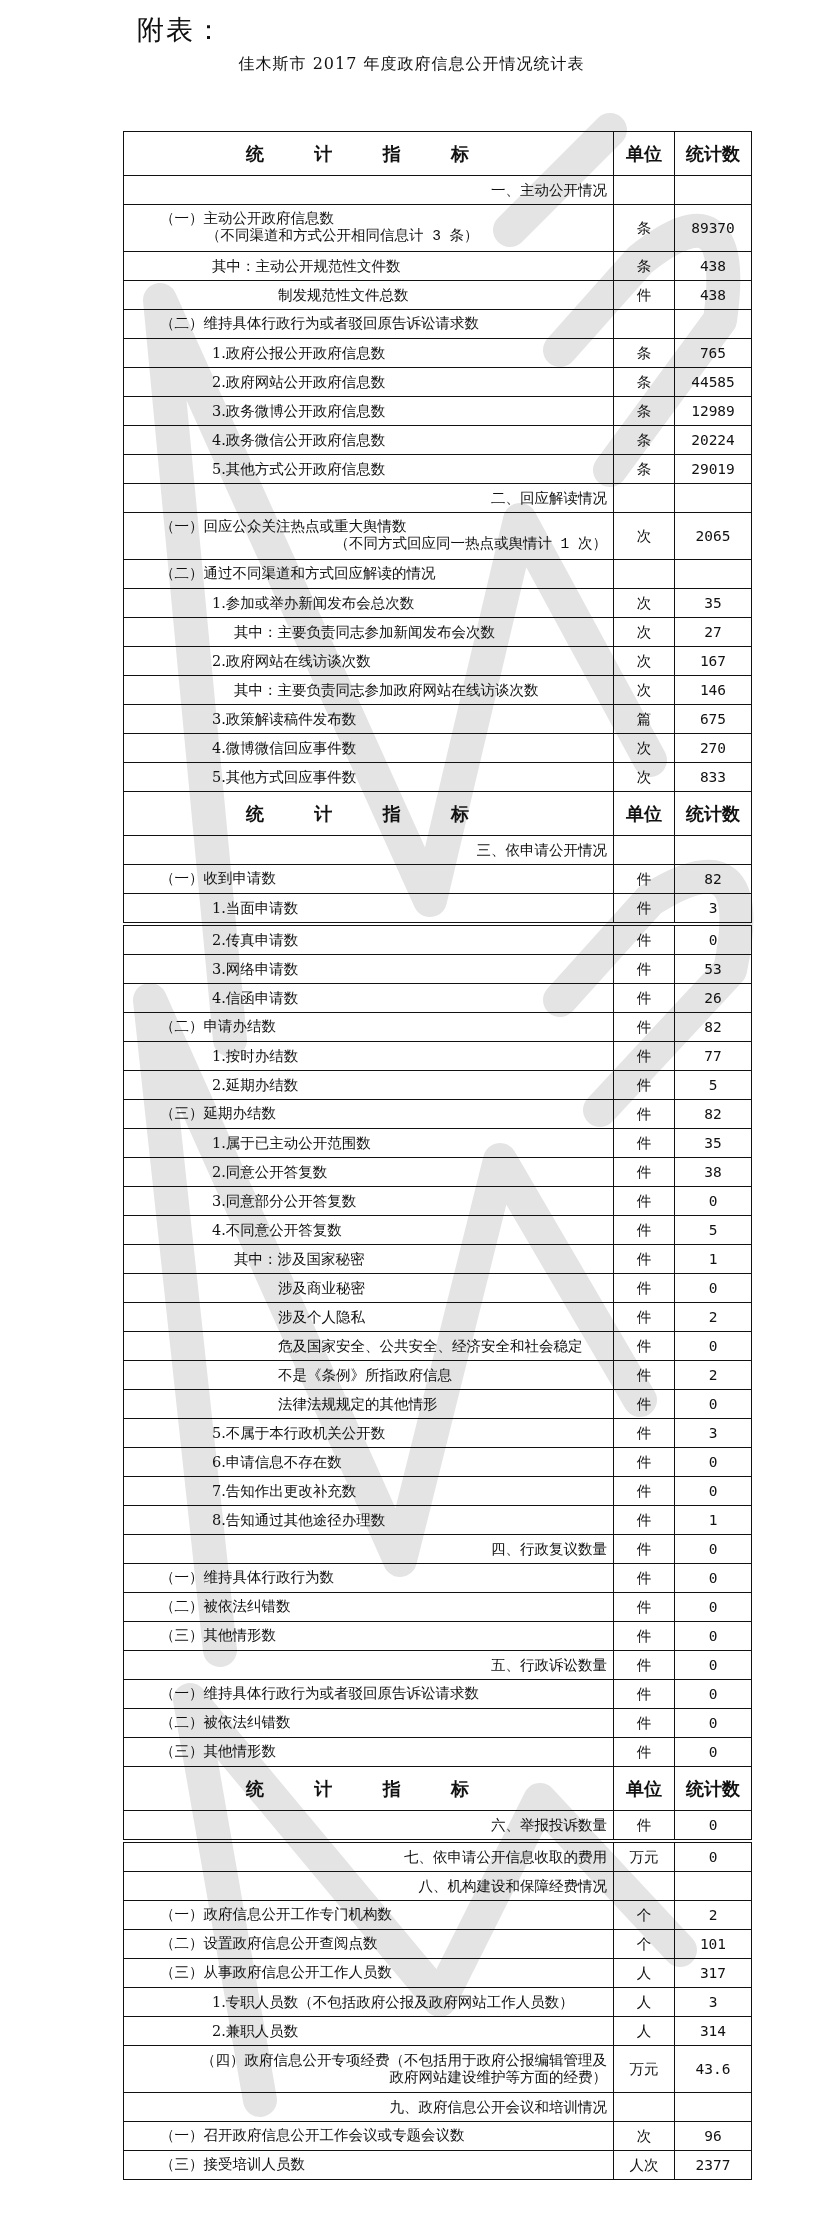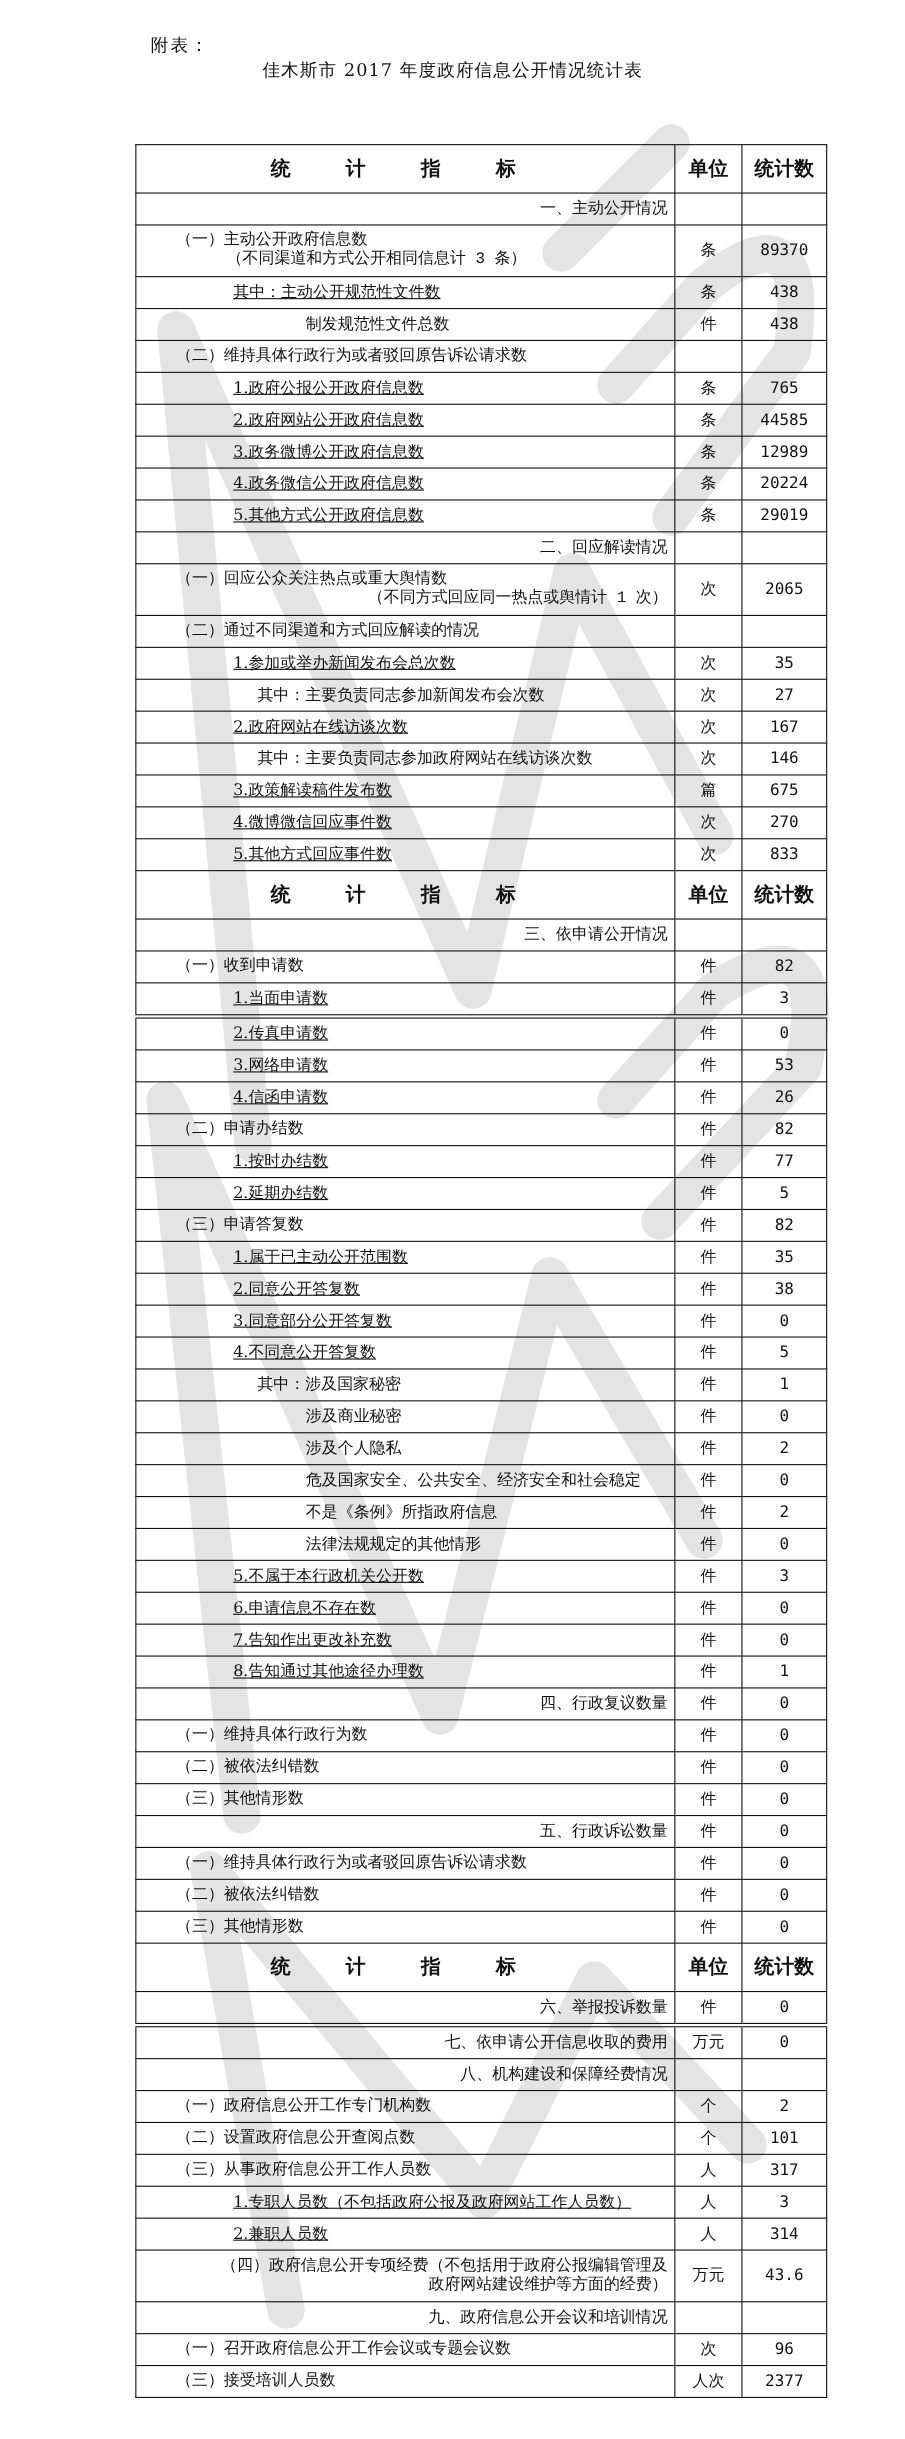--- a/index.html
+++ b/index.html
@@ -1,32 +1,32 @@
 <!DOCTYPE html>
 <html><head>
 <meta charset="utf-8">
 <style>
   html, body { margin:0; padding:0; background:#ffffff; }
   body { width:823px; height:2217px; position:relative; overflow:hidden;
          font-family:"DejaVu Serif","Liberation Serif", serif; color:#111; }
   .watermark { position:absolute; left:0; top:0; width:823px; height:2217px; pointer-events:none; z-index:0; }
-  .prefix { position:absolute; left:137px; top:12px; font-size:16px; letter-spacing:2px; z-index:2;margin-top:19px; }
+  .prefix { position:absolute; left:137px; top:12px; font-size:27px; letter-spacing:2px; z-index:2; }
   .title { position:absolute; left:0; width:823px; top:54px; text-align:center; font-size:16px; letter-spacing:1px; z-index:2; }
   table.stats { position:absolute; left:99px; top:131px; width:628px; border-collapse:collapse; z-index:2; table-layout:fixed;margin-left:24px; }
   table.stats td { border:1.5px solid #111; font-size:14.5px; padding:0 6px; height:28px; line-height:17px; background:transparent; }
   table.stats tr.double td { height:46px; }
   table.stats tr.hdr td { height:43px; font-weight:bold; font-size:18px; text-align:center; }
   table.stats tr.sep td { border-top:4px double #111; }
   col.c1 { width:490px; } col.c2 { width:61px; } col.c3 { width:77px; }
   td.unit, td.val { text-align:center; font-family:"DejaVu Sans Mono","Liberation Mono", monospace; font-size:13.5px; }
   td.unit { font-family:"DejaVu Serif", serif; font-size:15px; }
   .hdr-label { letter-spacing:22px; }
   .l0 { padding-left:6px !important;text-align:right; }
   .l1 { padding-left:36px !important;font-family:Liberation Mono, monospace; }
-  .l2 { padding-left:88px !important;text-decoration:underline; }
+  .l2 { padding-left:88px !important; }
   .l3 { padding-left:110px !important; }
   .l4 { padding-left:154px !important; }
   .sub { display:block; }
   .sub2 { display:block; padding-left:46px; }
   .sub3 { display:block; padding-left:12px;text-align:right; }
 </style>
 </head>
 <body>
 
 <svg class="watermark" viewBox="0 0 823 2217">
@@ -260,21 +260,21 @@
       </tr>
       <tr class="">
         <td class="l2">
           <span class="sub">2.延期办结数</span>
         </td>
         <td class="unit">件</td>
         <td class="val">5</td>
       </tr>
       <tr class="">
         <td class="l1">
-          <span class="sub">（三）申请答复数</span>
+          <span class="sub">（三）延期办结数</span>
         </td>
         <td class="unit">件</td>
         <td class="val">82</td>
       </tr>
       <tr class="">
         <td class="l2">
           <span class="sub">1.属于已主动公开范围数</span>
         </td>
         <td class="unit">件</td>
         <td class="val">35</td>

